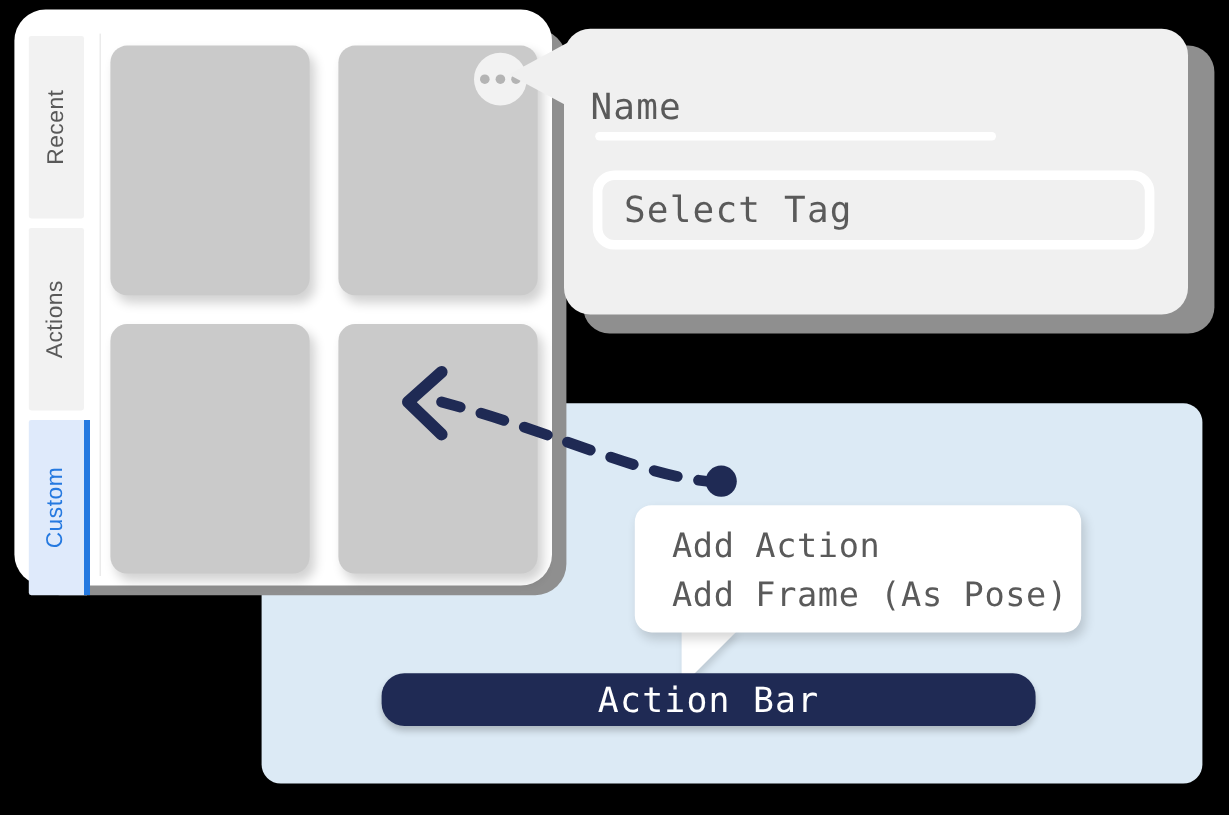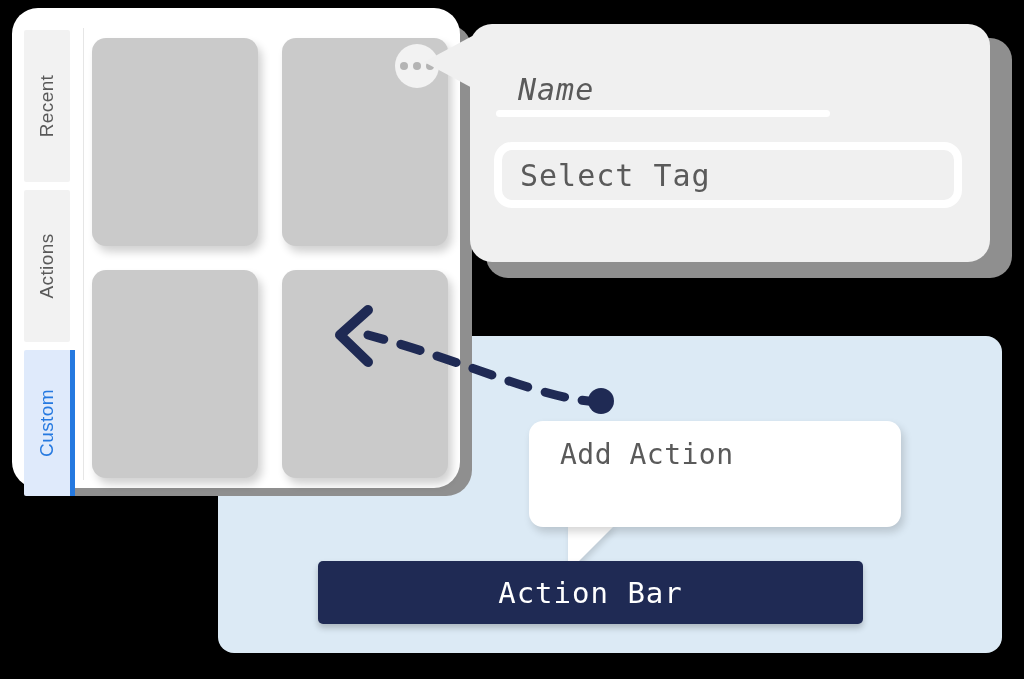--- a/index.html
+++ b/index.html
@@ -152,26 +152,25 @@
     left: 424px;
     top: 34px;
     width: 0;
     height: 0;
     border-top: 28px solid transparent;
     border-bottom: 28px solid transparent;
     border-right: 52px solid #f0f0f0;
   }
   #field-name-label {
     position: absolute;
-    left: 518px;
+    left: 492px;
     top: 72px;
     font-size: 30px;
     color: #5a5a5a;
     letter-spacing: 1px;
-    font-style: italic;
   }
   #field-name-underline {
     position: absolute;
     left: 496px;
     top: 110px;
     width: 334px;
     height: 7px;
     background: #ffffff;
     border-radius: 4px;
   }
@@ -204,23 +203,23 @@
     height: 130px;
     overflow: visible;
   }
 
   
   #action-bar-btn {
     position: absolute;
     left: 318px;
     top: 561px;
     width: 545px;
-    height: 63px;
+    height: 44px;
     background: #1f2a54;
-    border-radius: 5px;
+    border-radius: 19px;
     display: flex;
     align-items: center;
     justify-content: center;
     box-shadow: 0 4px 6px rgba(0,0,0,0.22);
   }
   #action-bar-label {
     color: #ffffff;
     font-size: 29px;
     letter-spacing: 1px;
   }
@@ -304,19 +303,20 @@
 
   <svg id="arrow-svg" viewBox="0 0 320 130" xmlns="http://www.w3.org/2000/svg">
     <path d="M 282 102 C 220 100 150 62 48 35" stroke="#1f2a54" stroke-width="9" fill="none" stroke-dasharray="20 18" stroke-linecap="round"></path>
     <path d="M 48 10 L 20 35 L 48 62" stroke="#1f2a54" stroke-width="10" fill="none" stroke-linecap="round" stroke-linejoin="round"></path>
     <circle cx="281" cy="101" r="13" fill="#1f2a54"></circle>
   </svg>
 
   <div id="menu-tooltip-tail"></div>
   <div id="menu-tooltip">
     <div class="menu-item">Add Action</div>
+    <div class="menu-item">Add Frame (As Pose)</div>
   </div>
 
   <div id="action-bar-btn">
     <span id="action-bar-label">Action Bar</span>
   </div>
 
 </div>
 
 </body></html>

